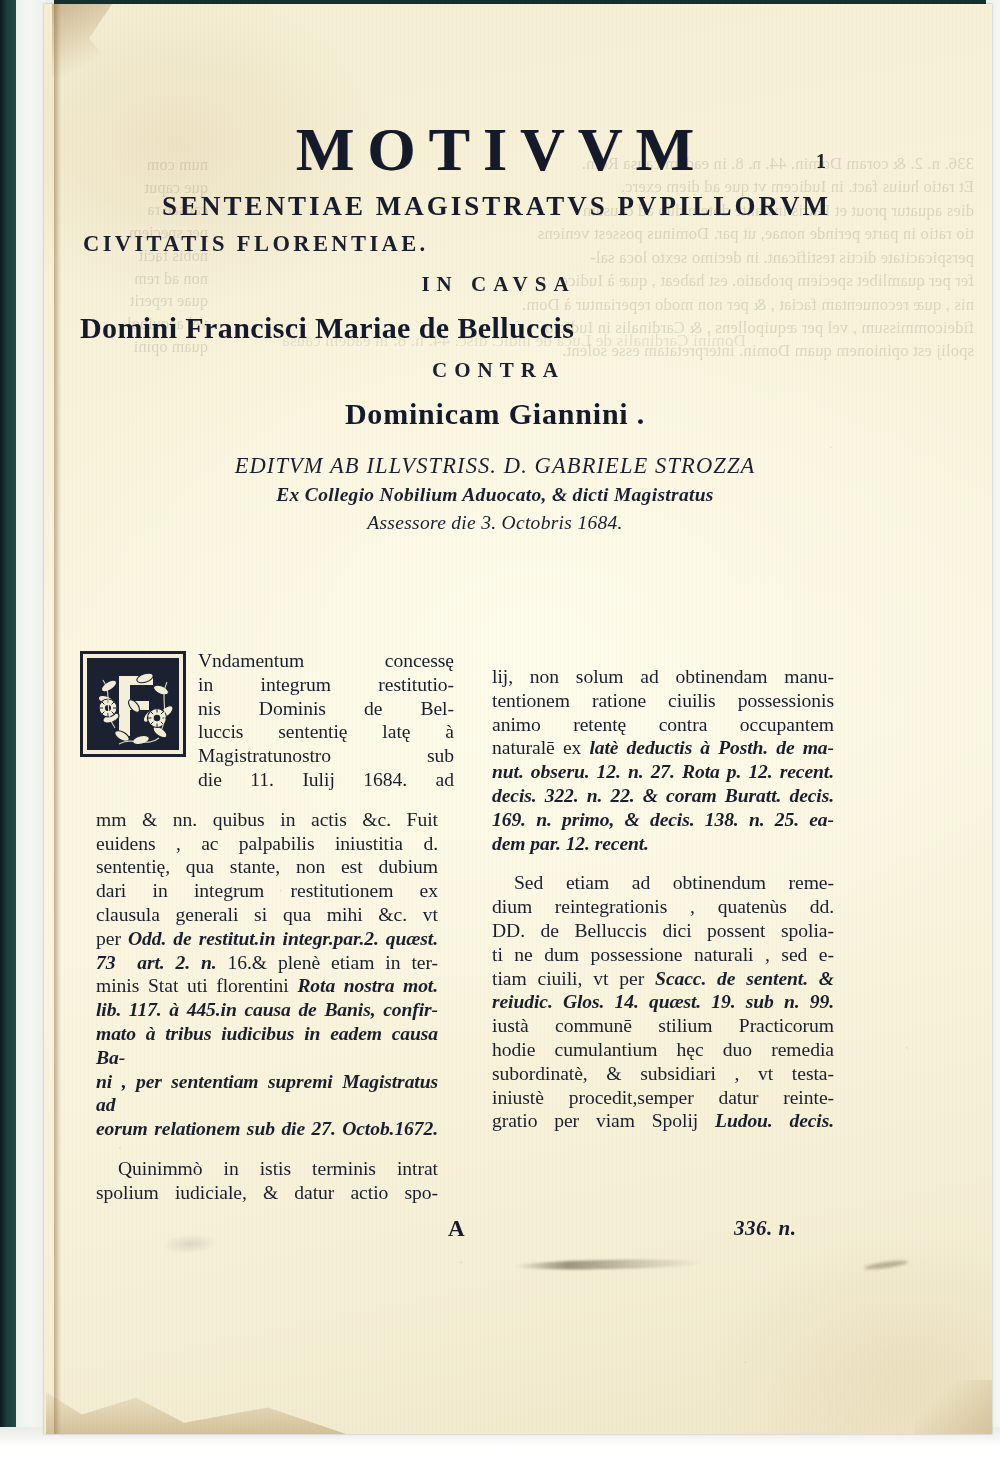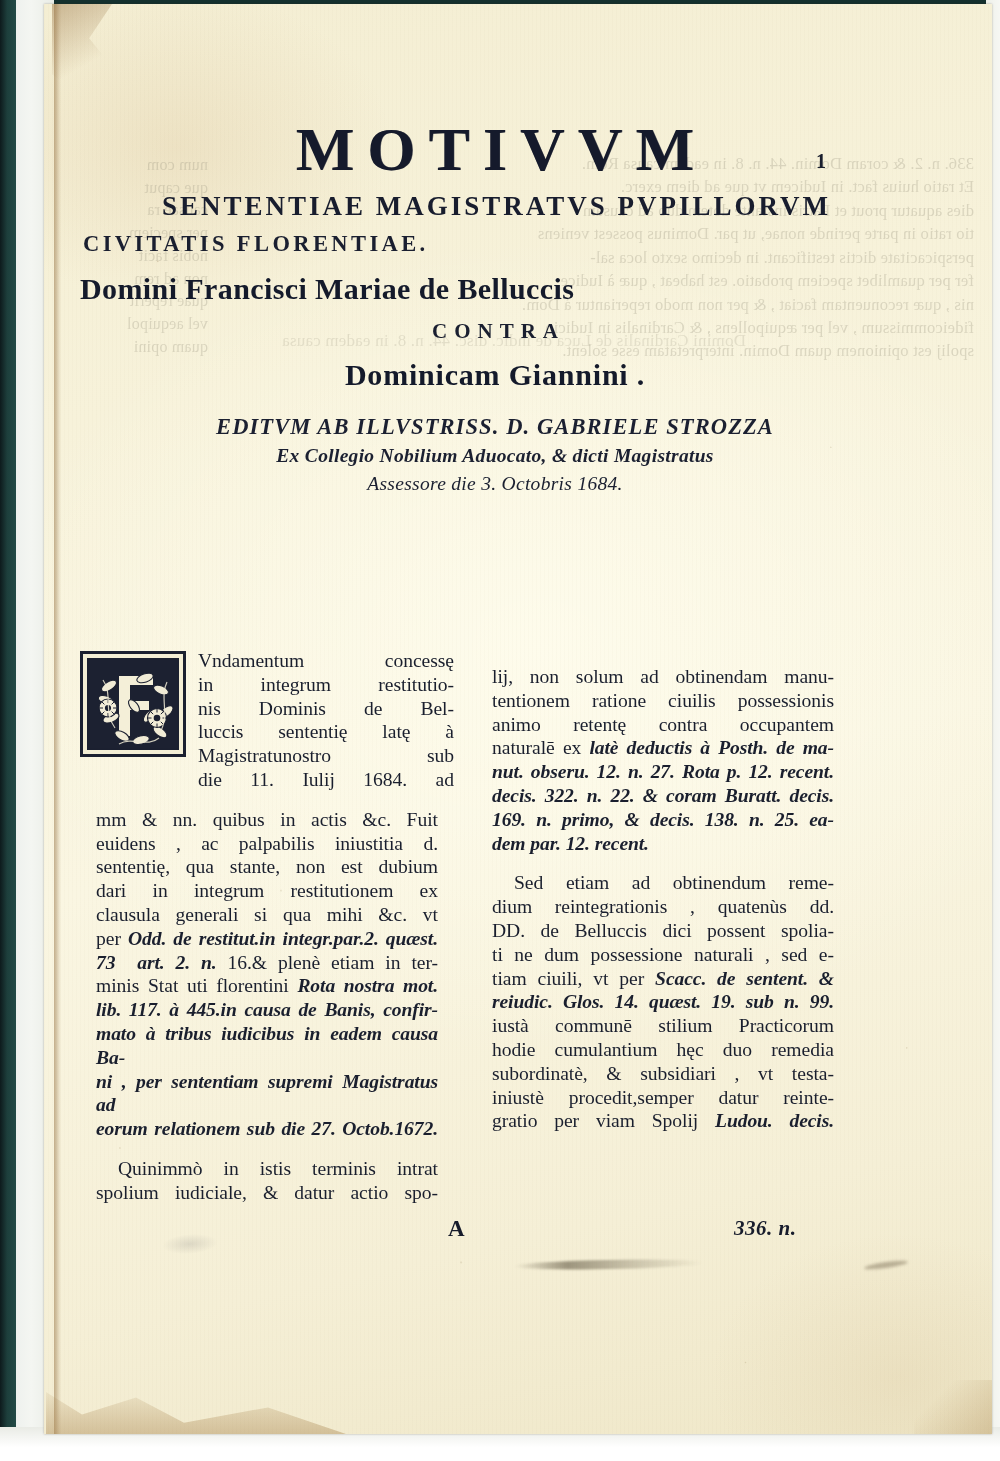--- a/index.html
+++ b/index.html
@@ -220,21 +220,21 @@
   }
 
   .imprint {
     text-align: center;
     font-style: italic;
     color: #1b2031;
   }
   .imp-1 {
     font-size: 22.5px;
     letter-spacing: 1.1px;
-    font-weight: 700;
+    font-weight: 400;
     line-height: 1.25;
   }
   .imp-2 {
     font-size: 19.5px;
     letter-spacing: .3px;
     font-weight: 700;
     line-height: 1.3;
     margin-top: 2px;
   }
   .imp-3 {
@@ -389,20 +389,21 @@
 vel aequipol
 quam opini</div>
     <div class="showthrough" id="st-mid">Domini Cardinalis de Luca de indic. disc. 44. n. 8. in eadem causa</div>
 
     <div class="folio">1</div>
 
     <div id="print">
       <h1 class="ttl-main">MOTIVVM</h1>
       <div class="ttl-2">SENTENTIAE MAGISTRATVS PVPILLORVM</div>
       <div class="ttl-3">CIVITATIS FLORENTIAE.</div>
+      <div class="ttl-incausa">IN CAVSA</div>
       <div class="ttl-party">Domini Francisci Mariae de Belluccis</div>
       <div class="ttl-contra">CONTRA</div>
       <div class="ttl-party2">Dominicam Giannini .</div>
 
       <div class="imprint">
         <div class="imp-1">EDITVM AB ILLVSTRISS. D. GABRIELE STROZZA</div>
         <div class="imp-2">Ex Collegio Nobilium Aduocato, &amp; dicti Magistratus</div>
         <div class="imp-3">Assessore die 3. Octobris 1684.</div>
       </div>
     </div>

